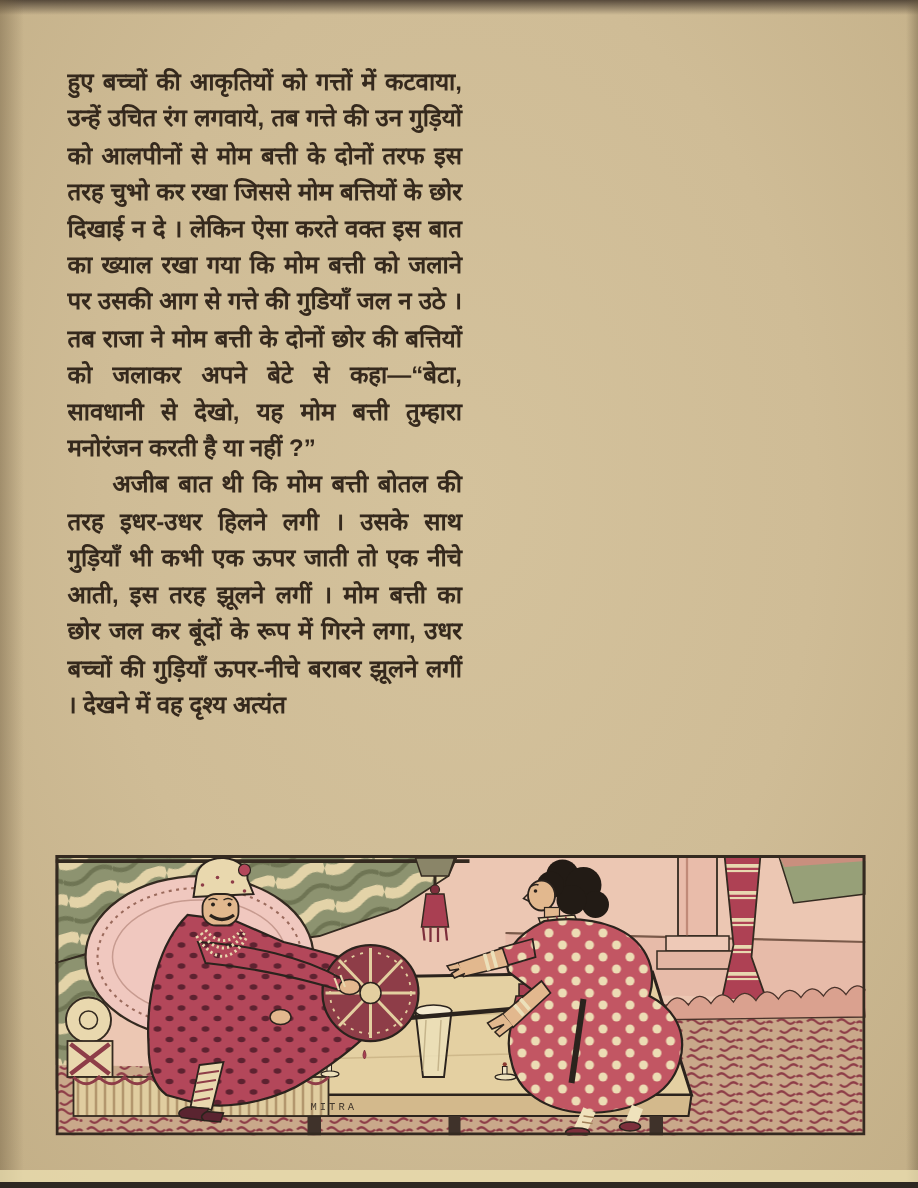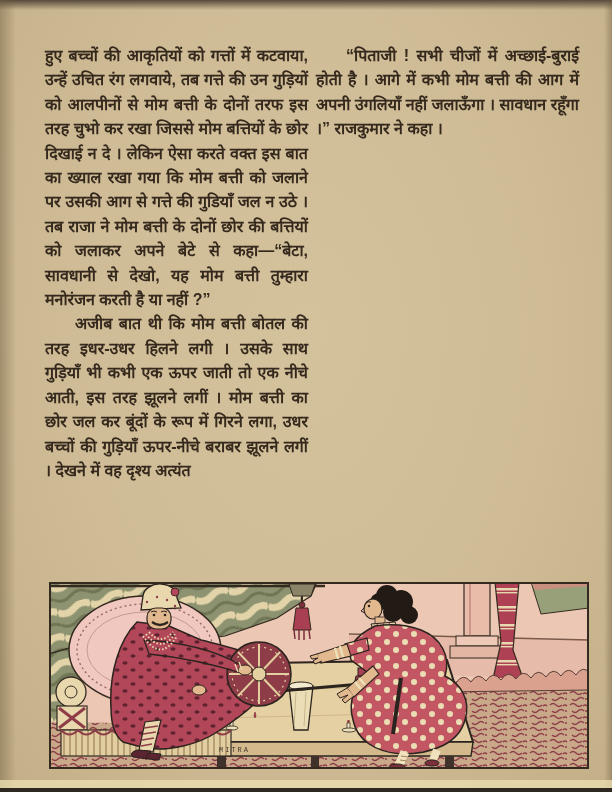--- a/index.html
+++ b/index.html
@@ -23,35 +23,34 @@
   .col{
     position:absolute;top:44px;width:263px;
     font-size:16px;line-height:24.4px;font-weight:600;
     color:#35291d;text-align:justify;
   }
   .col.left{left:45px;}
   .col.right{left:316px;}
   .col p{margin:0;}
   .col p.indent{text-indent:30px;}
 
-  figure.illus{position:absolute;left:37px;top:570px;width:453px;height:187px;margin:12px;}
+  figure.illus{position:absolute;left:37px;top:570px;width:453px;height:187px;margin:0;}
   figure.illus svg{display:block;}
 </style>
 </head>
 <body>
 
 <div class="page">
 
   <div class="col left">
     <p>हुए बच्चों की आकृतियों को गत्तों में कटवाया, उन्हें उचित रंग लगवाये, तब गत्ते की उन गुड़ियों को आलपीनों से मोम बत्ती के दोनों तरफ इस तरह चुभो कर रखा जिससे मोम बत्तियों के छोर दिखाई न दे ।  लेकिन ऐसा करते वक्त इस बात का ख्याल रखा गया कि मोम बत्ती को जलाने पर उसकी आग से गत्ते की गुडियाँ जल न उठे ।  तब राजा ने मोम बत्ती के दोनों छोर की बत्तियों को जलाकर अपने बेटे से कहा—“बेटा, सावधानी से देखो, यह मोम बत्ती तुम्हारा मनोरंजन करती है या नहीं ?”</p>
     <p class="indent">अजीब बात थी कि मोम बत्ती बोतल की तरह इधर-उधर हिलने लगी । उसके साथ गुड़ियाँ भी कभी एक ऊपर जाती तो एक नीचे आती, इस तरह झूलने लगीं ।  मोम बत्ती का छोर जल कर बूंदों के रूप में गिरने लगा, उधर बच्चों की गुड़ियाँ ऊपर-नीचे बराबर झूलने लगीं ।  देखने में वह दृश्य अत्यंत</p>
   </div>
 
   <div class="col right">
-    <p class="indent">“पिताजी !  सभी चीजों में अच्छाई-बुराई होती है ।  आगे में कभी मोम बत्ती की आग में अपनी उंगलियाँ नहीं जलाऊँगा ।  सावधान रहूँगा ।” राजकुमार ने कहा ।</p>
   </div>
 
   <figure class="illus">
     <svg width="540" height="187" viewBox="0 0 540 187">
       <defs>
         <pattern id="patRobe" width="16" height="14" patternUnits="userSpaceOnUse">
           <rect width="16" height="14" fill="#b3475a"></rect>
           <ellipse cx="4" cy="4" rx="2.6" ry="1.8" fill="#5e2230"></ellipse>
           <ellipse cx="12" cy="11" rx="2.6" ry="1.8" fill="#5e2230"></ellipse>
         </pattern>

